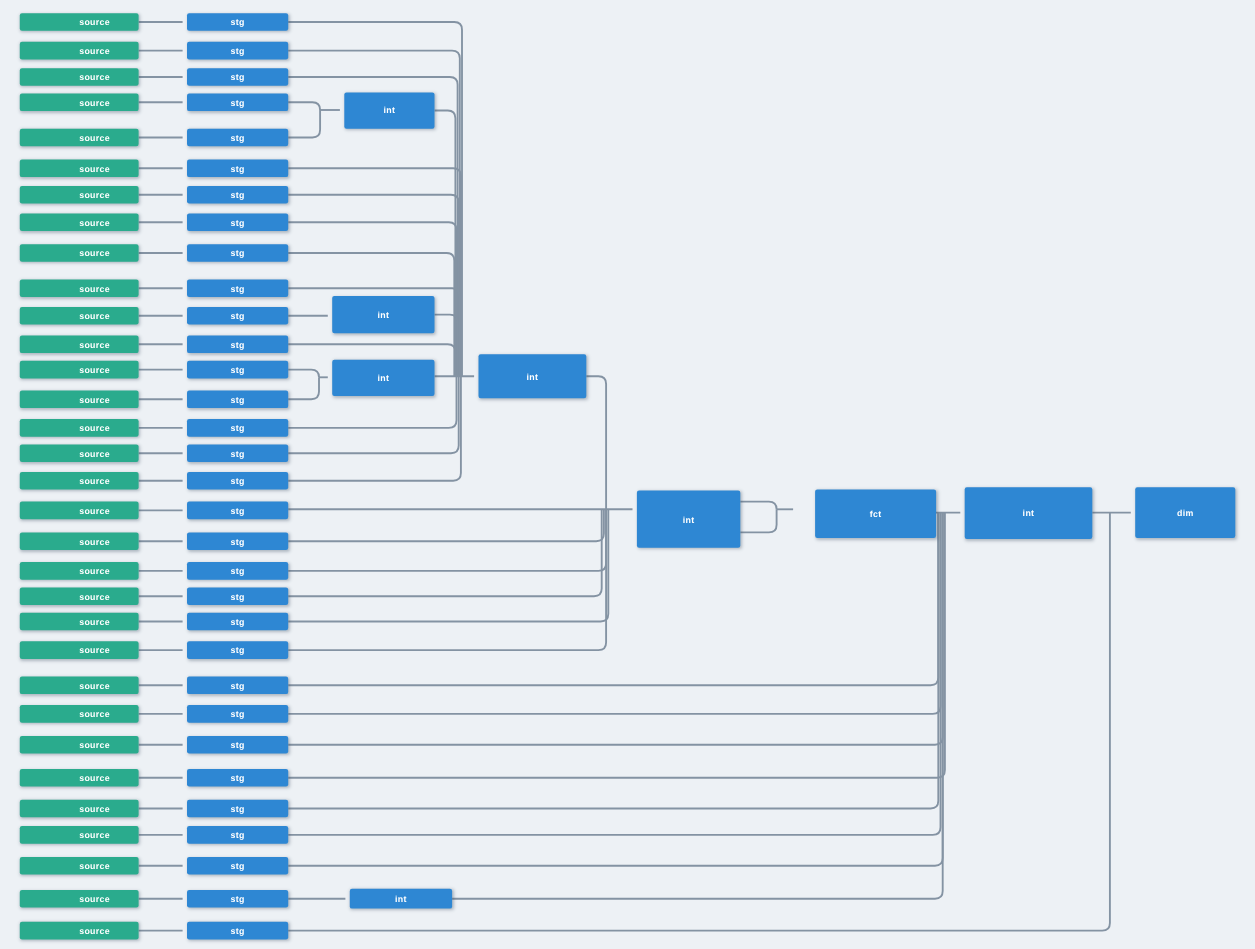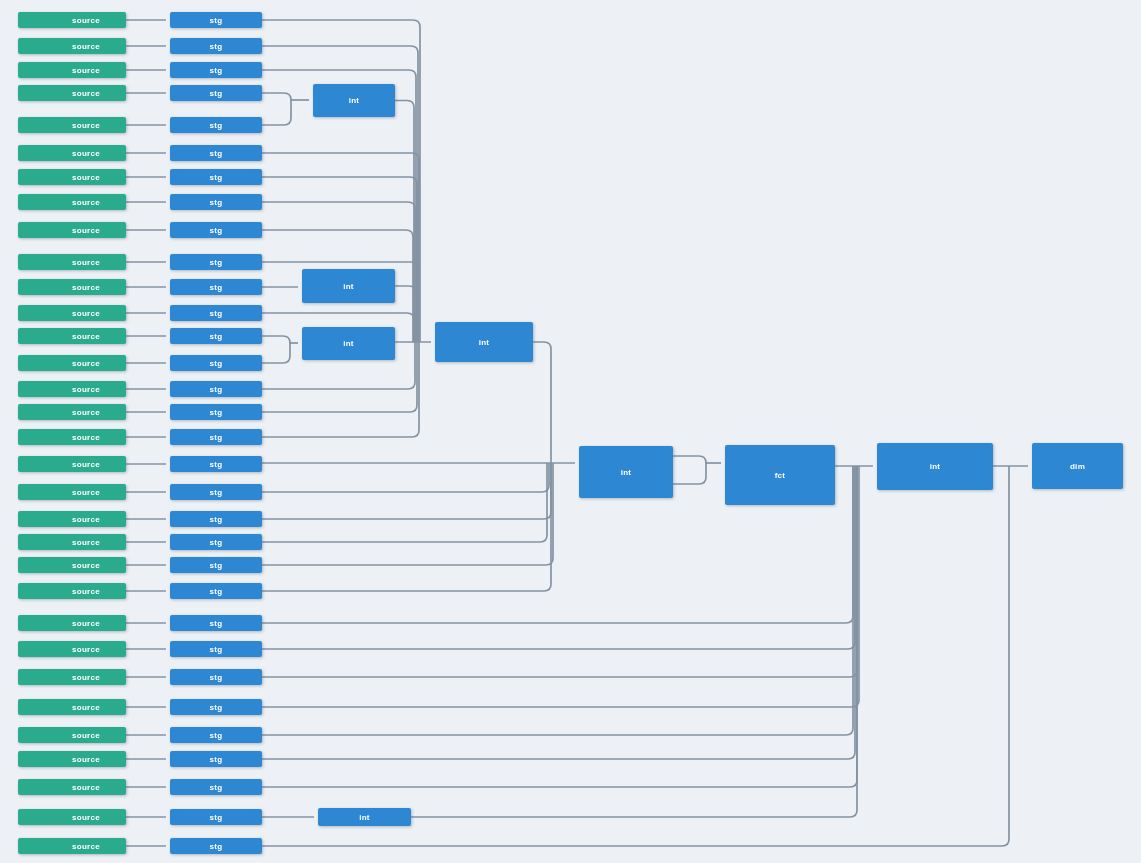--- a/index.html
+++ b/index.html
@@ -171,18 +171,18 @@
       <div class="node model" style="left: 170px; top: 779px; width: 92px; height: 16px;">stg</div>
       <div class="node source" style="left: 18px; top: 809px; width: 108px; height: 16px;">source</div>
       <div class="node model" style="left: 170px; top: 809px; width: 92px; height: 16px;">stg</div>
       <div class="node source" style="left: 18px; top: 838px; width: 108px; height: 16px;">source</div>
       <div class="node model" style="left: 170px; top: 838px; width: 92px; height: 16px;">stg</div>
       <div class="node model" style="left: 313px; top: 84px; width: 82px; height: 33px;">int</div>
       <div class="node model" style="left: 302px; top: 269px; width: 93px; height: 34px;">int</div>
       <div class="node model" style="left: 302px; top: 327px; width: 93px; height: 33px;">int</div>
       <div class="node model" style="left: 435px; top: 322px; width: 98px; height: 40px;">int</div>
       <div class="node model" style="left: 579px; top: 446px; width: 94px; height: 52px;">int</div>
-      <div class="node model" style="left: 725px; top: 445px; width: 110px; height: 60px;">fct</div>
+      <div class="node model" style="left: 741px; top: 445px; width: 110px; height: 44px;">fct</div>
       <div class="node model" style="left: 877px; top: 443px; width: 116px; height: 47px;">int</div>
       <div class="node model" style="left: 1032px; top: 443px; width: 91px; height: 46px;">dim</div>
       <div class="node model" style="left: 318px; top: 808px; width: 93px; height: 18px;">int</div>
     </div>
 </div>
 
 </body></html>

